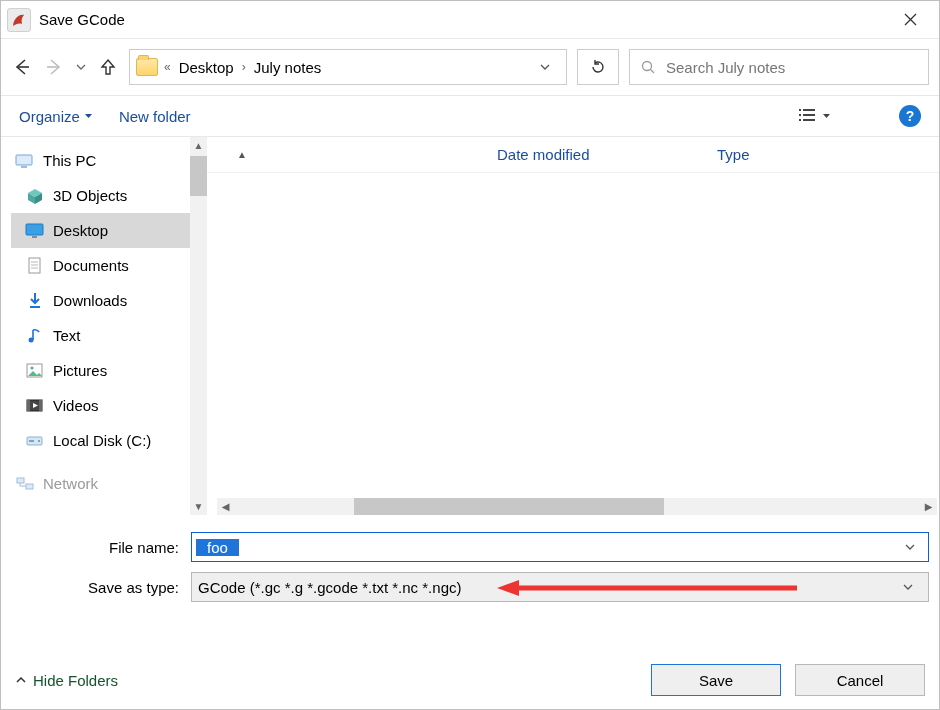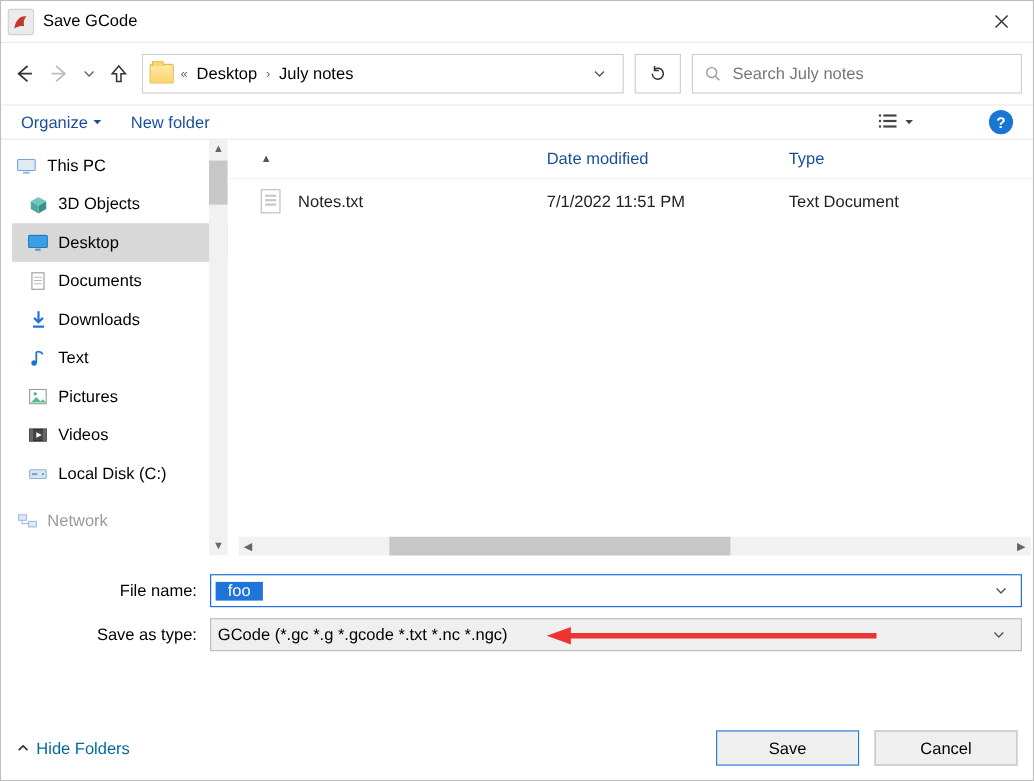--- a/index.html
+++ b/index.html
@@ -94,21 +94,21 @@
     display:flex; align-items:center; padding: 0 10px; color:#7c7c7c; gap:8px;
     background:#fff;
   }
   .search-input {
     border:none; outline:none; flex:1; font-size:15px; color:#701a75;
   }
   .search-input::placeholder { color:#767676; }
 
   
   .toolbar {
-    height: 32px;
+    height: 42px;
     border-top: 1px solid #e8e8e8;
     border-bottom: 1px solid #e8e8e8;
     display:flex; align-items:center;
     padding: 0 18px;
     gap: 26px;
   }
   .link-btn { color:#1a4e9c; cursor:pointer; display:flex; align-items:center; gap:4px; font-size:15px; }
   .tool-spacer { flex:1; }
   .view-btn { display:flex; align-items:center; gap:4px; color:#333; cursor:pointer; }
   .help-circle {
@@ -209,21 +209,21 @@
   .red-arrow {
     position:absolute; pointer-events:none;
   }
 
   
   .footer {
     position:absolute; left:0; right:0; bottom:0;
     height: 58px; display:flex; align-items:center;
     padding: 0 14px;
   }
-  .hide-folders { display:flex; align-items:center; gap:6px; cursor:pointer; color:#0369a1; }
+  .hide-folders { display:flex; align-items:center; gap:6px; cursor:pointer; color:#14532d; }
   .footer-spacer { flex:1; }
   .btn {
     width: 130px; height: 32px;
     border:1px solid #b8b8b8; background:#efefef;
     display:flex; align-items:center; justify-content:center;
     font-size:15px; cursor:pointer; margin-left: 14px;
   }
   .btn.primary { border:1.5px solid #1e74d8;text-align:center; }
 
   svg { display:block; }
@@ -440,28 +440,20 @@
 
   <div class="list-wrap">
     <div class="list-head">
       <div class="col-name">
         <span class="sort-up">▲</span>
         <span style="opacity:0">Name</span>
       </div>
       <div class="col-date">Date modified</div>
       <div class="col-type">Type</div>
     </div>
-    <div class="list-row">
-      <div class="col-name" style="display:flex;align-items:center">
-        <span class="filetxt-icon"></span>
-        <span>Notes.txt</span>
-      </div>
-      <div class="col-date">7/1/2022 11:51 PM</div>
-      <div class="col-type">Text Document</div>
-    </div>
 
     <div class="hsb">
       <div class="arrow">◀</div>
       <div class="track">
           <div class="thumb"></div>
         </div>
       <div class="arrow">▶</div>
     </div>
   </div>
 </div>

